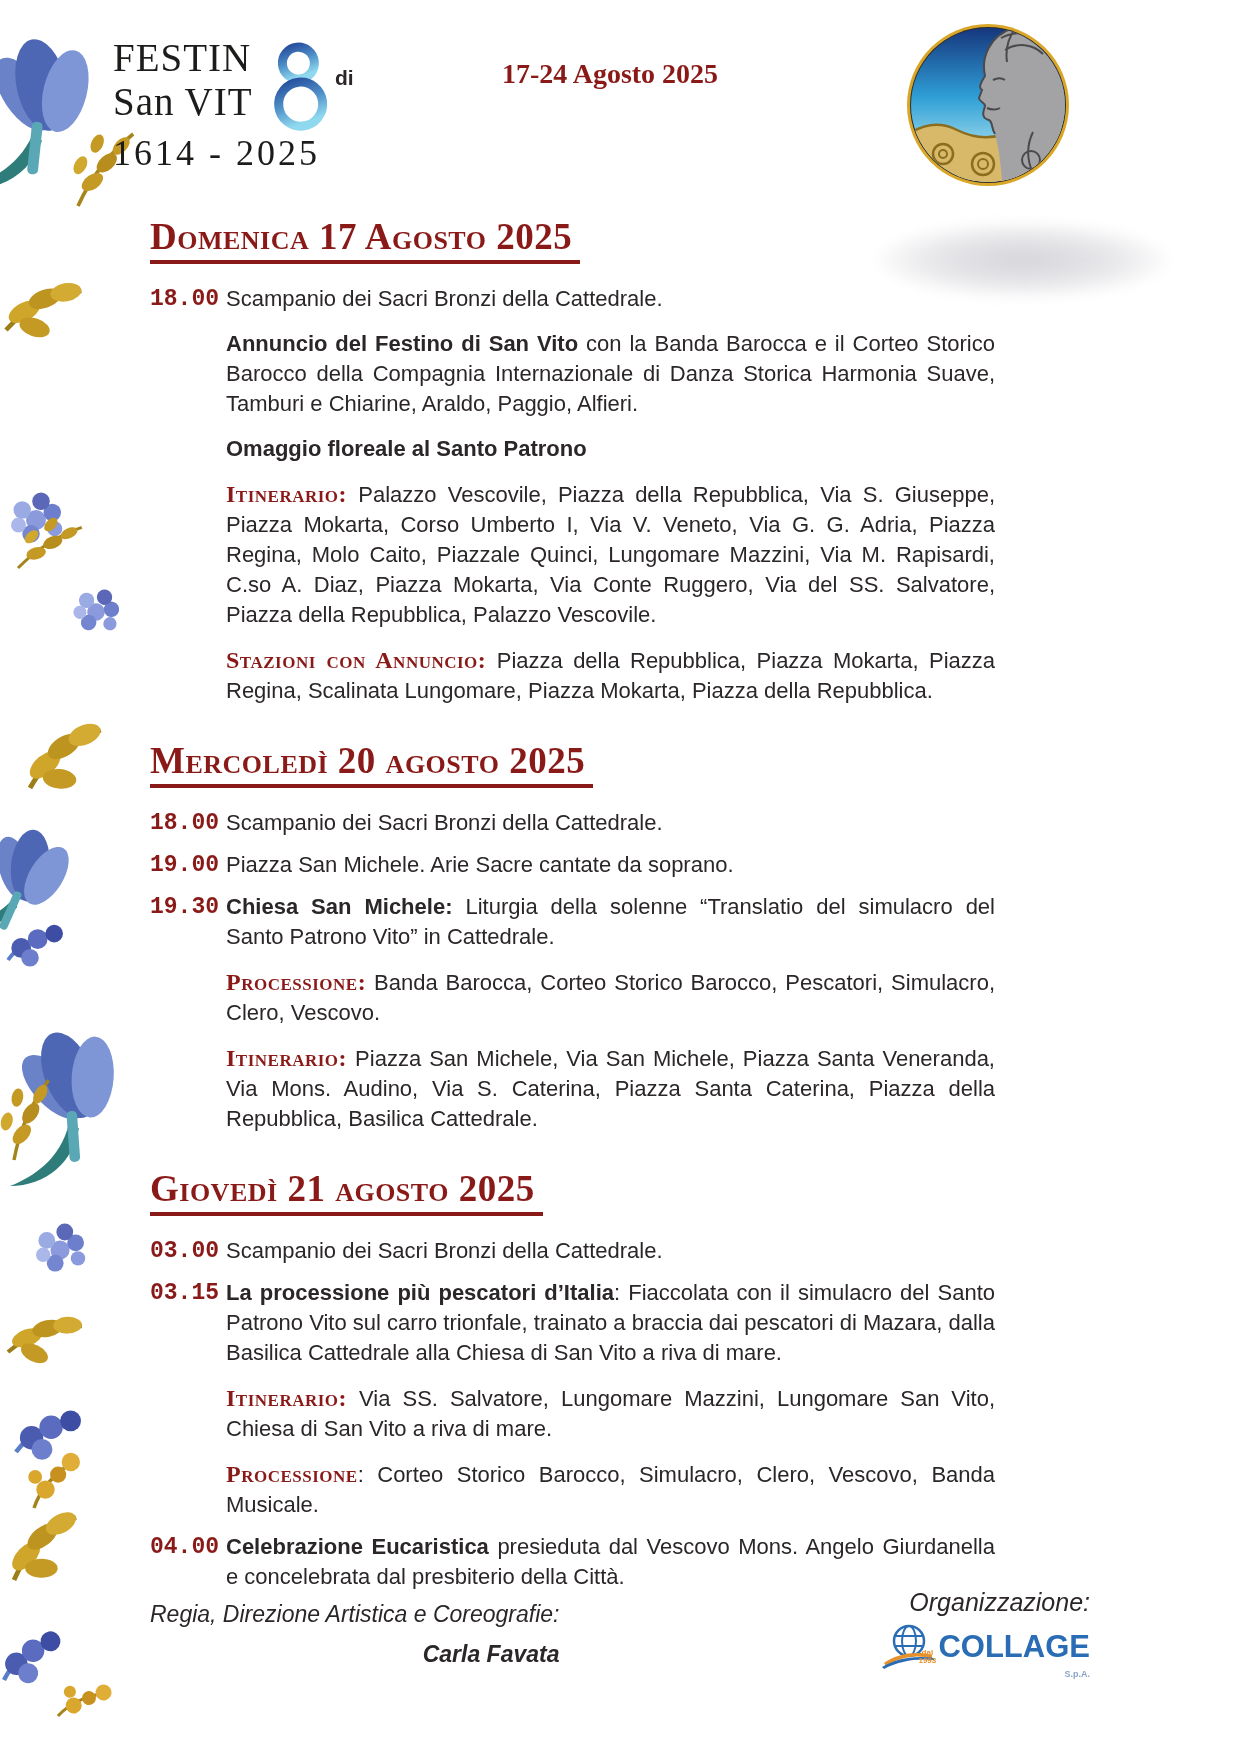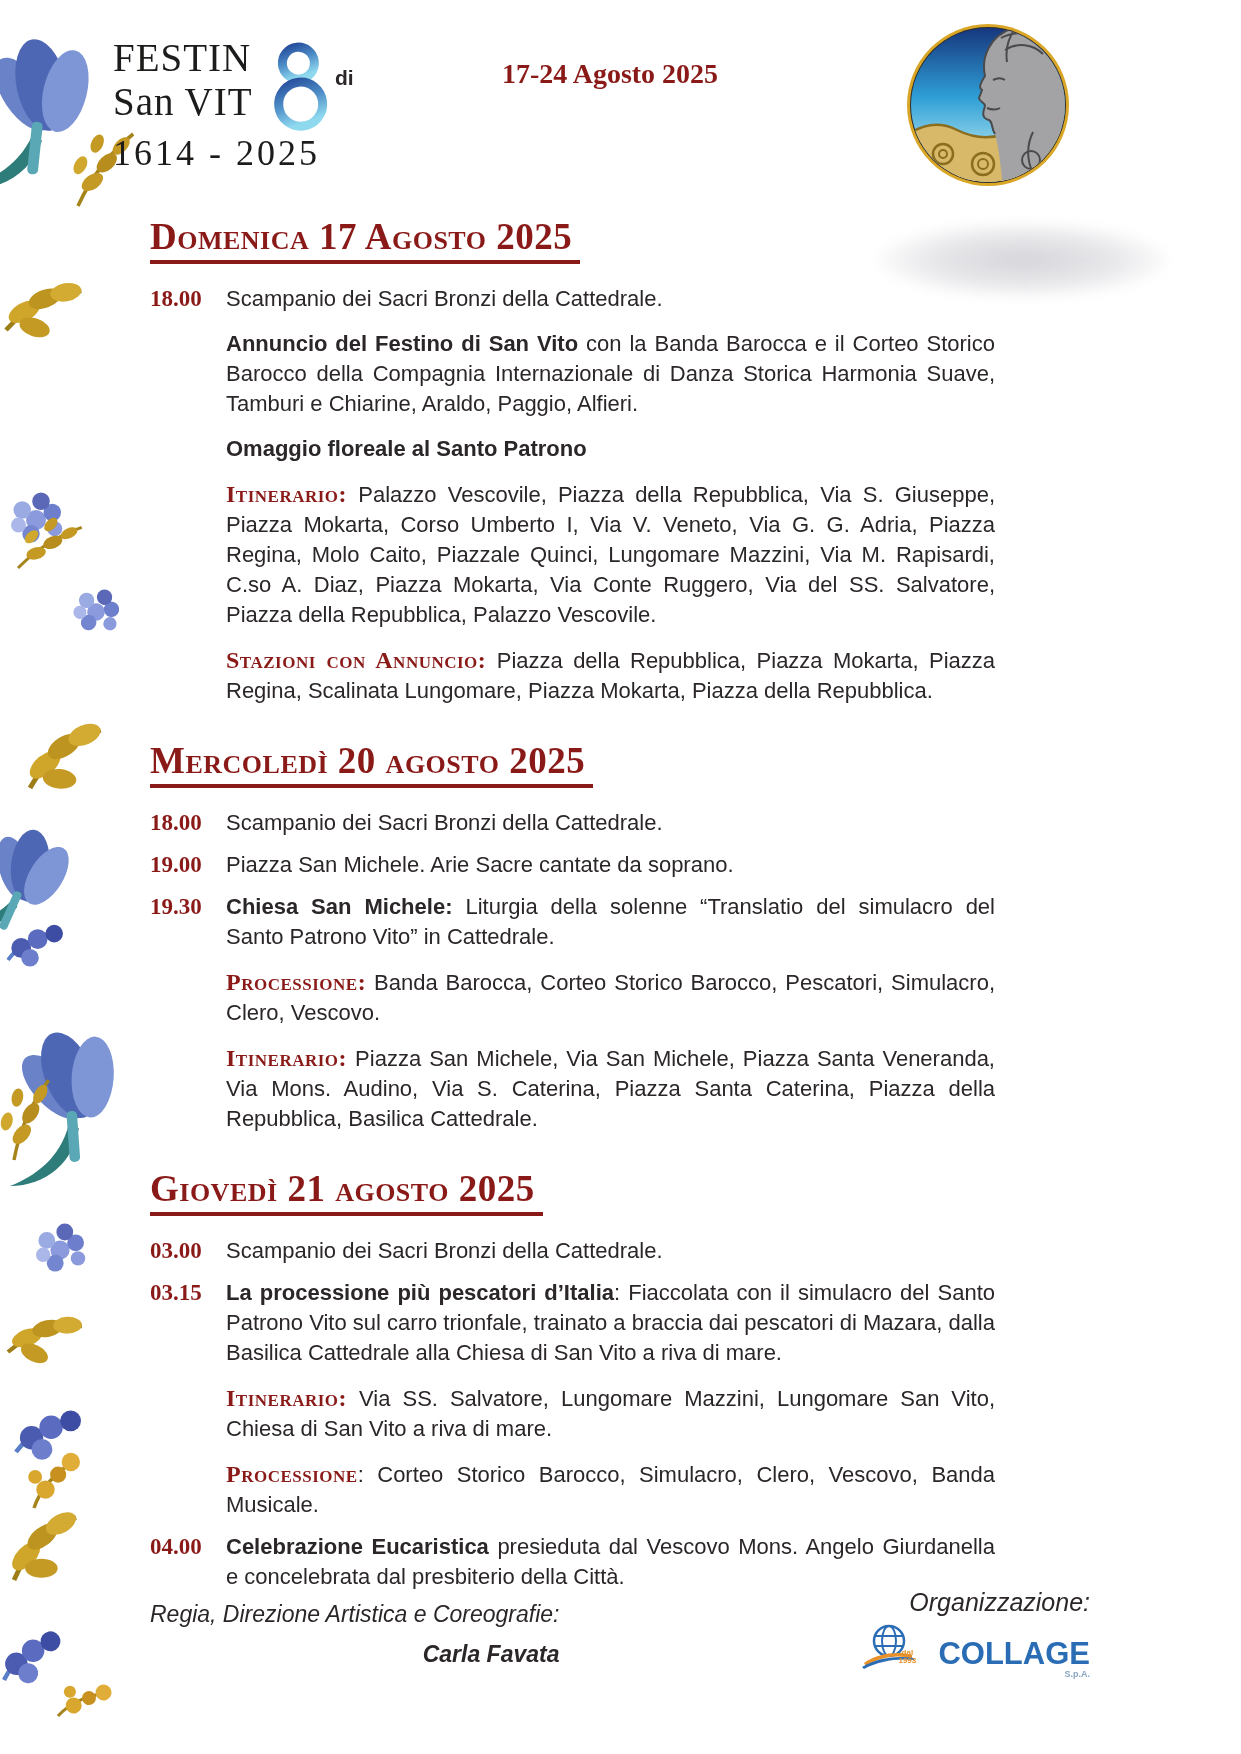--- a/index.html
+++ b/index.html
@@ -25,34 +25,34 @@
           filter:blur(6px);}
   
   .content{position:absolute;left:150px;top:218px;width:845px;}
   .section{margin-bottom:36px;}
   .section-heading{
     display:inline-block;margin:0 0 20px 0;padding:0 8px 3px 0;
     font-family:"Liberation Serif",serif;font-weight:bold;font-variant:small-caps;
     font-size:37px;line-height:1.05;color:#8a1a18;border-bottom:4px solid #8a1a18;letter-spacing:0.5px;
   }
   .event{display:flex;margin-bottom:12px;}
-  .time{flex:0 0 76px;font-family:Liberation Serif, serif;font-weight:bold;
+  .time{flex:0 0 76px;font-family:Liberation Mono, monospace;font-weight:bold;
         font-size:23px;color:#8a1a18;line-height:30px;}
   .event-body{flex:1;}
   .para{margin:0 0 15px 0;font-size:22px;line-height:30px;text-align:justify;}
   .event .para:last-child{margin-bottom:0;}
   .b{font-weight:bold;}
   .lbl{font-family:"Liberation Serif",serif;font-weight:bold;font-variant:small-caps;
        color:#8a1a18;font-size:24px;letter-spacing:0.5px;}
   
   .credits{position:absolute;left:150px;top:1594px;font-size:23px;font-style:italic;line-height:40px;}
   .credits .name{font-weight:bold;text-align:right;}
   .org{position:absolute;left:780px;top:1588px;width:310px;text-align:right;}
   .org-label{font-size:25px;font-style:italic;margin-bottom:6px;}
-  .collage{display:flex;justify-content:flex-end;align-items:flex-end;position:relative;gap:20px;}
+  .collage{display:flex;justify-content:flex-end;align-items:center;position:relative;}
   .collage-globe{position:relative;width:52px;height:46px;margin-right:4px;}
   .collage-dal{position:absolute;left:36px;top:26px;font-size:8px;color:#e8912a;font-weight:bold;line-height:8px;text-align:center;}
   .collage-name{font-family:"Liberation Sans",sans-serif;font-weight:bold;font-size:31px;
                 color:#2a6db5;letter-spacing:0px;line-height:31px;}
   .collage-spa{position:absolute;right:0px;bottom:-10px;font-size:9px;color:#8aa6c4;font-weight:bold;}
 </style>
 </head>
 <body>
 
 <svg class="floral" viewBox="0 0 134 1754" aria-hidden="true">

